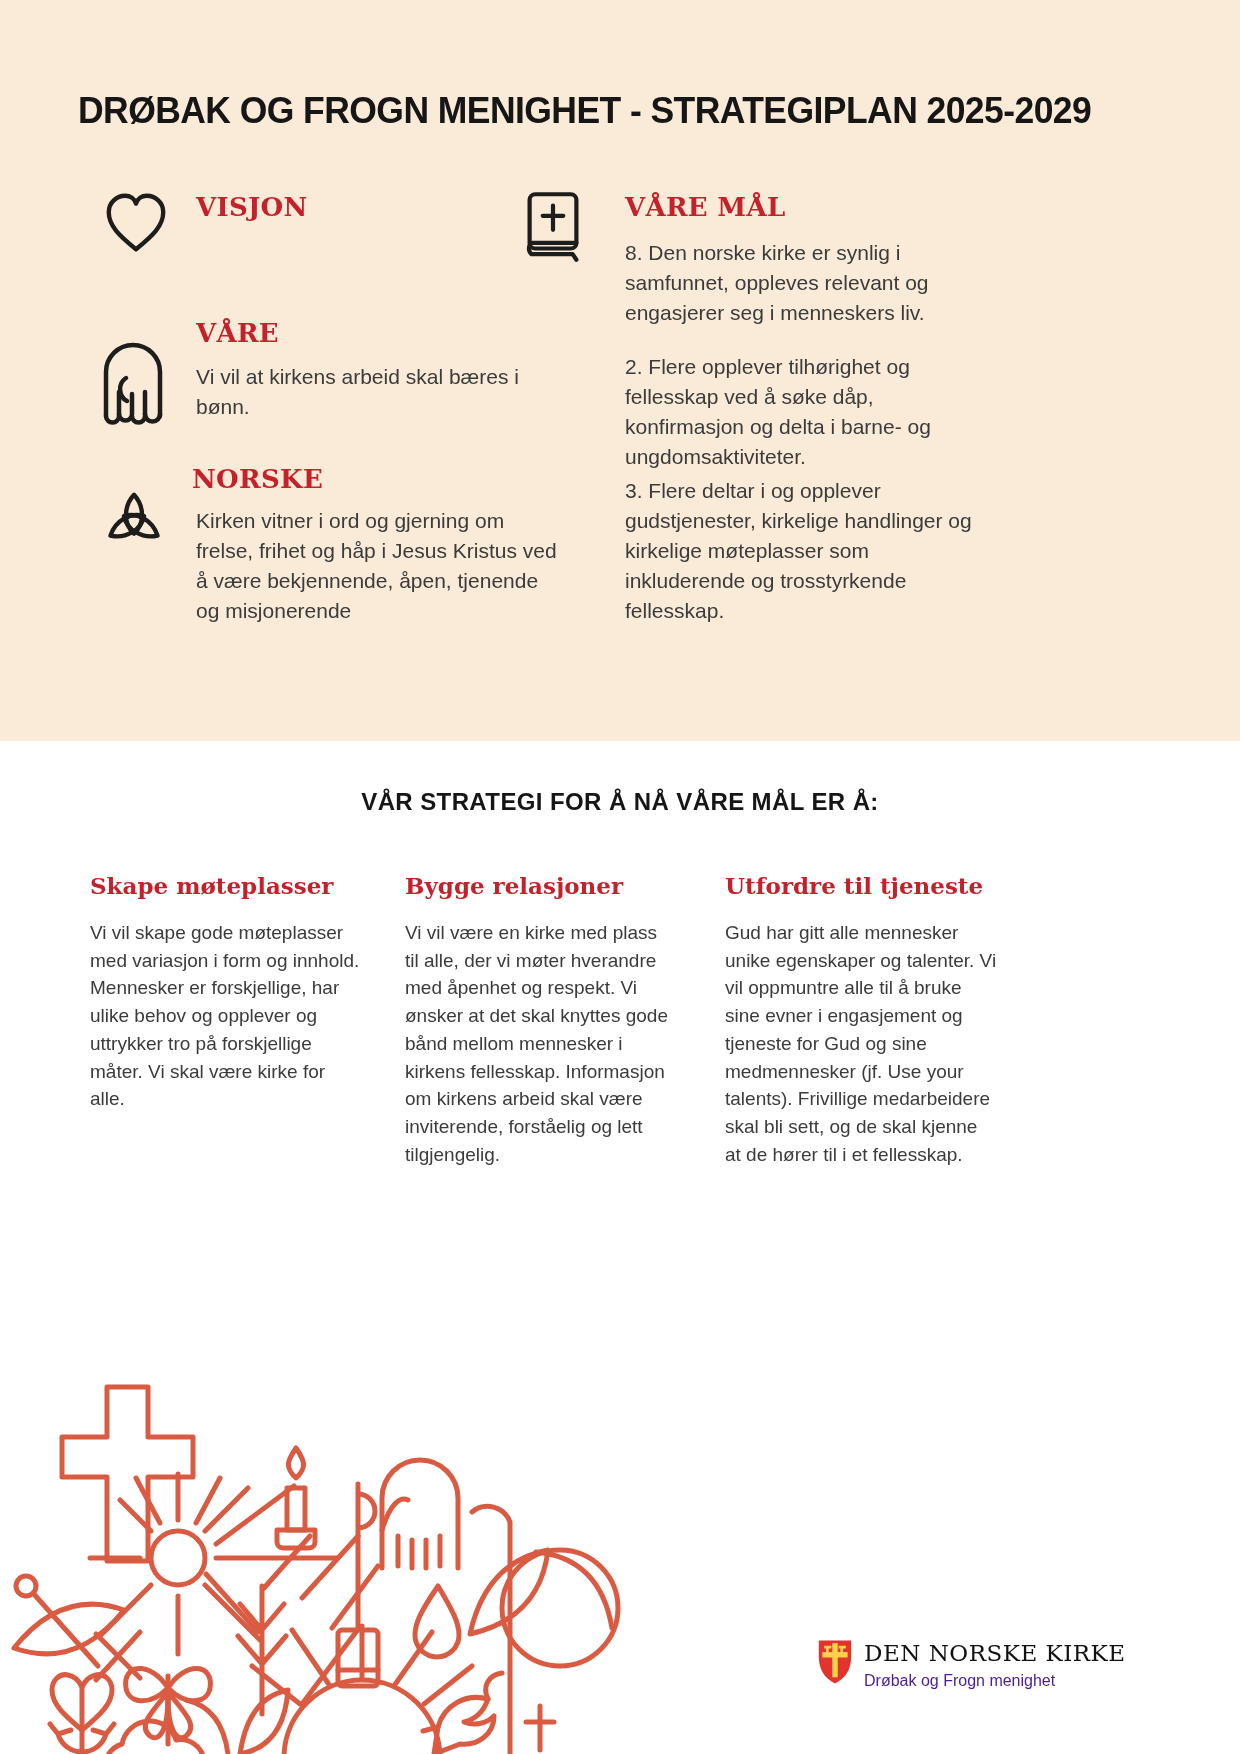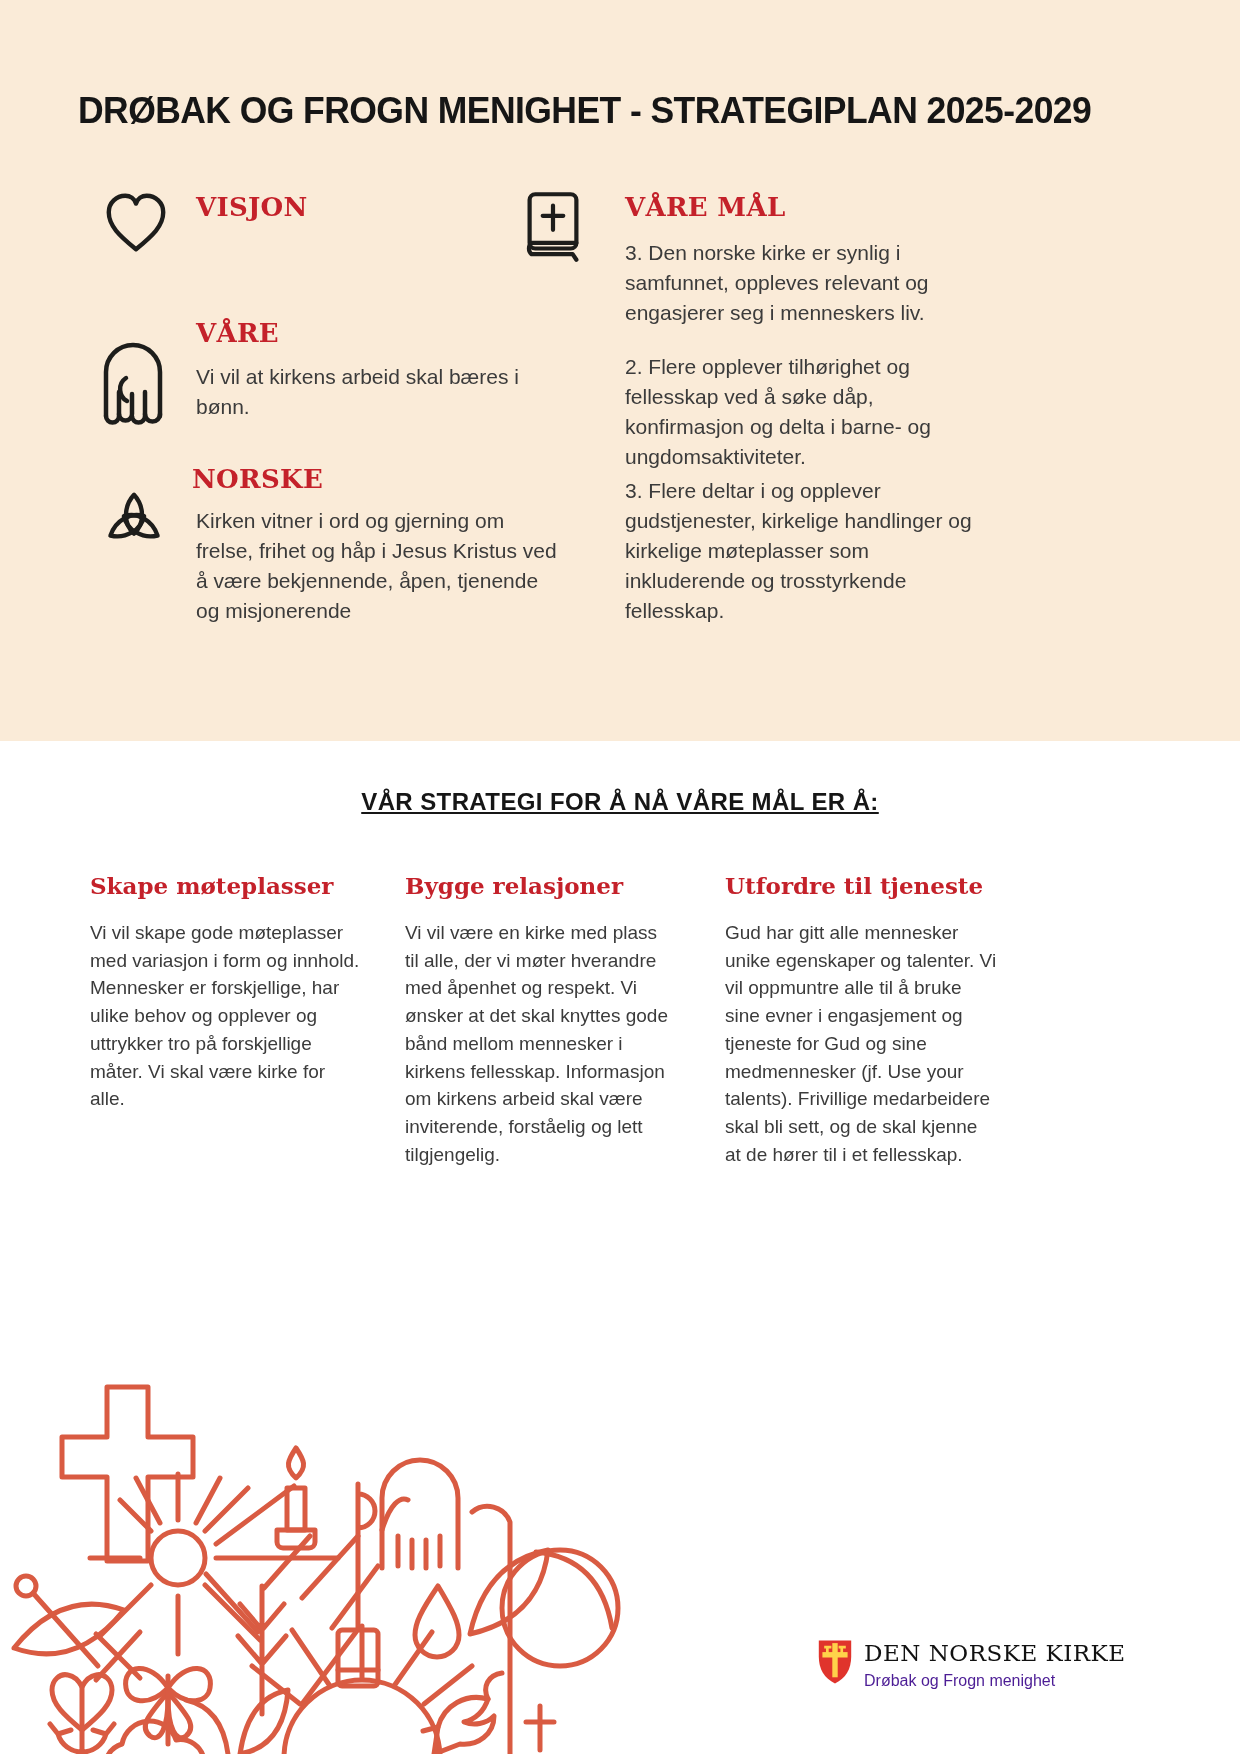--- a/index.html
+++ b/index.html
@@ -15,21 +15,21 @@
     font-size:37px;font-weight:800;color:#161616;letter-spacing:-0.6px;
     transform:scaleX(0.96);transform-origin:left center;white-space:nowrap;
   }
   .red-head{
     font-family:"DejaVu Serif","Liberation Serif",serif;
     font-weight:700;color:#C4212A;font-size:26px;letter-spacing:0.3px;
   }
   .body-text{font-size:21px;line-height:1.43;color:#3b3b3b;}
   .strategy-head{
     left:0;top:788px;width:1240px;text-align:center;
-    font-size:24px;font-weight:800;color:#161616;letter-spacing:0.4px;text-decoration:underline;
+    font-size:24px;font-weight:800;color:#161616;letter-spacing:0.4px;
   }
   .col{top:872px;}
   .col-head{
     font-family:"DejaVu Serif","Liberation Serif",serif;
     font-weight:700;color:#C4212A;font-size:23px;margin:0 0 20px 0;
   }
   .col-quote{
     font-family:"DejaVu Serif","Liberation Serif",serif;
     font-style:italic;font-weight:700;color:#1a1a1a;
     font-size:19px;line-height:1.62;margin:0 0 28px 0;
@@ -92,21 +92,21 @@
     <svg width="58" height="74" viewBox="0 0 62 78">
       <g class="icon">
         <rect x="6" y="4" width="50" height="58" rx="6"></rect>
         <path d="M8,56 h48 M8,68 a8,8 0 0 1 0,-12 M8,68 h44 l4,6"></path>
         <path d="M31,16 v26 M20,27 h22"></path>
       </g>
     </svg>
   </div>
 
   <div class="abs red-head" style="left:625px;top:192px;">VÅRE MÅL</div>
-  <p class="abs body-text" style="left:625px;top:238px;width:368px;margin:0;">3. Den norske kirke er synlig i samfunnet, oppleves relevant og engasjerer seg i menneskers liv.</p>
+  <p class="abs body-text" style="left:625px;top:238px;width:368px;margin:0;">8. Den norske kirke er synlig i samfunnet, oppleves relevant og engasjerer seg i menneskers liv.</p>
   <p class="abs body-text" style="left:625px;top:352px;width:368px;margin:0;">2. Flere opplever tilhørighet og fellesskap ved å søke dåp, konfirmasjon og delta i barne- og ungdomsaktiviteter.</p>
   <p class="abs body-text" style="left:625px;top:476px;width:368px;margin:0;">3. Flere deltar i og opplever gudstjenester, kirkelige handlinger og kirkelige møteplasser som inkluderende og trosstyrkende fellesskap.</p>
 
   <div class="abs strategy-head">VÅR STRATEGI FOR Å NÅ VÅRE MÅL ER Å:</div>
 
   <div class="abs col" style="left:90px;width:272px;">
     <h3 class="col-head">Skape møteplasser</h3>
     <p class="col-body">Vi vil skape gode møteplasser med variasjon i form og innhold. Mennesker er forskjellige, har ulike behov og opplever og uttrykker tro på forskjellige måter. Vi skal være kirke for alle.</p>
   </div>
 

